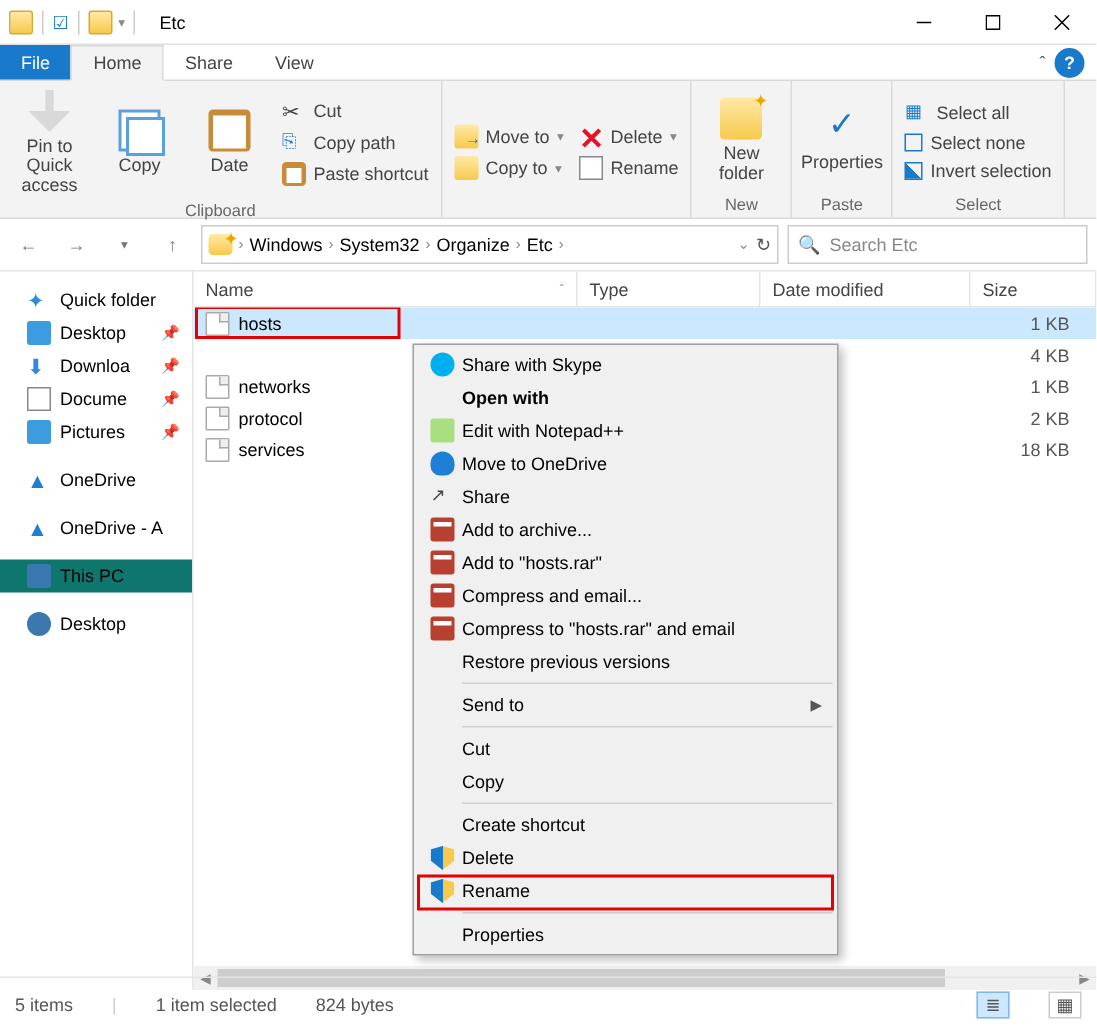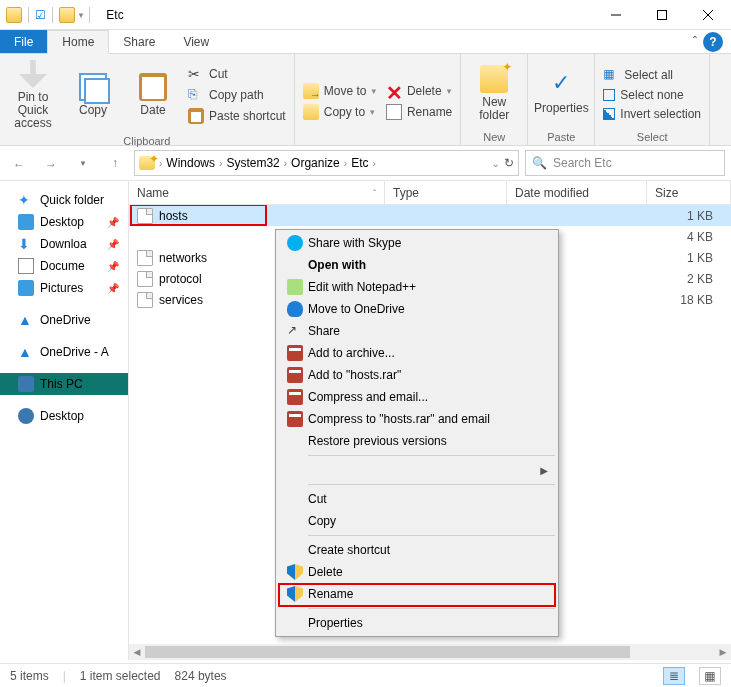--- a/index.html
+++ b/index.html
@@ -109,21 +109,21 @@
 .ctxmenu .msep { height: 1px; background: #d0d0d0; margin: 3px 1px 3px 30px; }
 .mico .skype { background: #00aff0; border-radius: 50%; }
 .mico .onedrive { background: #1e7fd6; border-radius: 50% 50% 40% 40%; }
 .mico .npp { background: #a9e07f; border-radius: 2px; }
 .mico .share::before { content: "↗"; color: #444; }
 .mico .rar { background: #b84030; border-radius: 2px; position: relative; }
 .mico .rar::after { content: ""; position: absolute; top: 3px; left: 2px; right: 2px; height: 3px; background: #fff; }
 .mico .shield { background: linear-gradient(90deg,#1979ca 50%,#f7ca4d 50%); clip-path: polygon(50% 0,100% 15%,100% 60%,50% 100%,0 60%,0 15%); }
 
 
-.status { position: absolute; bottom: 0; left: 0; right: 0; height: 24px; border-top: 1px solid #e5e5e5; display: flex; align-items: center; padding: 0 10px; gap: 14px; color: #555; }
+.status { position: absolute; bottom: 0; left: 0; right: 0; height: 36px; border-top: 1px solid #e5e5e5; display: flex; align-items: center; padding: 0 10px; gap: 26px; color: #555; }
 .status .sp { flex: 1; }
 .status .viewbtn { width: 22px; height: 18px; border: 1px solid #ccc; display: flex; align-items: center; justify-content: center; }
 .status .viewbtn.active { background: #cce8ff; border-color: #7fb7e8; }
 
 .scrollbar-h { position: absolute; bottom: 0; left: 0; right: 0; height: 16px; background: #f0f0f0; display: flex; }
 .scrollbar-h .track { flex: 1; position: relative; }
 .scrollbar-h .thumb { position: absolute; left: 0; width: 85%; top: 2px; bottom: 2px; background: #cdcdcd; }
 .scrollbar-h .arr { width: 16px; display:flex;align-items:center;justify-content:center;color:#888;font-size:9px;}
 </style>
 </head>
@@ -470,20 +470,21 @@
       </span>
       <span class="mlabel">Compress to "hosts.rar" and email</span>
     </div>
   <div class="mi">
       <span class="mico"></span>
       <span class="mlabel">Restore previous versions</span>
     </div>
   <div class="msep"></div>
   <div class="mi">
       <span class="mico"></span>
+      <span class="mlabel">Send to</span>
       <span class="arrow">▶</span>
     </div>
   <div class="msep"></div>
   <div class="mi">
       <span class="mico"></span>
       <span class="mlabel">Cut</span>
     </div>
   <div class="mi">
       <span class="mico"></span>
       <span class="mlabel">Copy</span>

